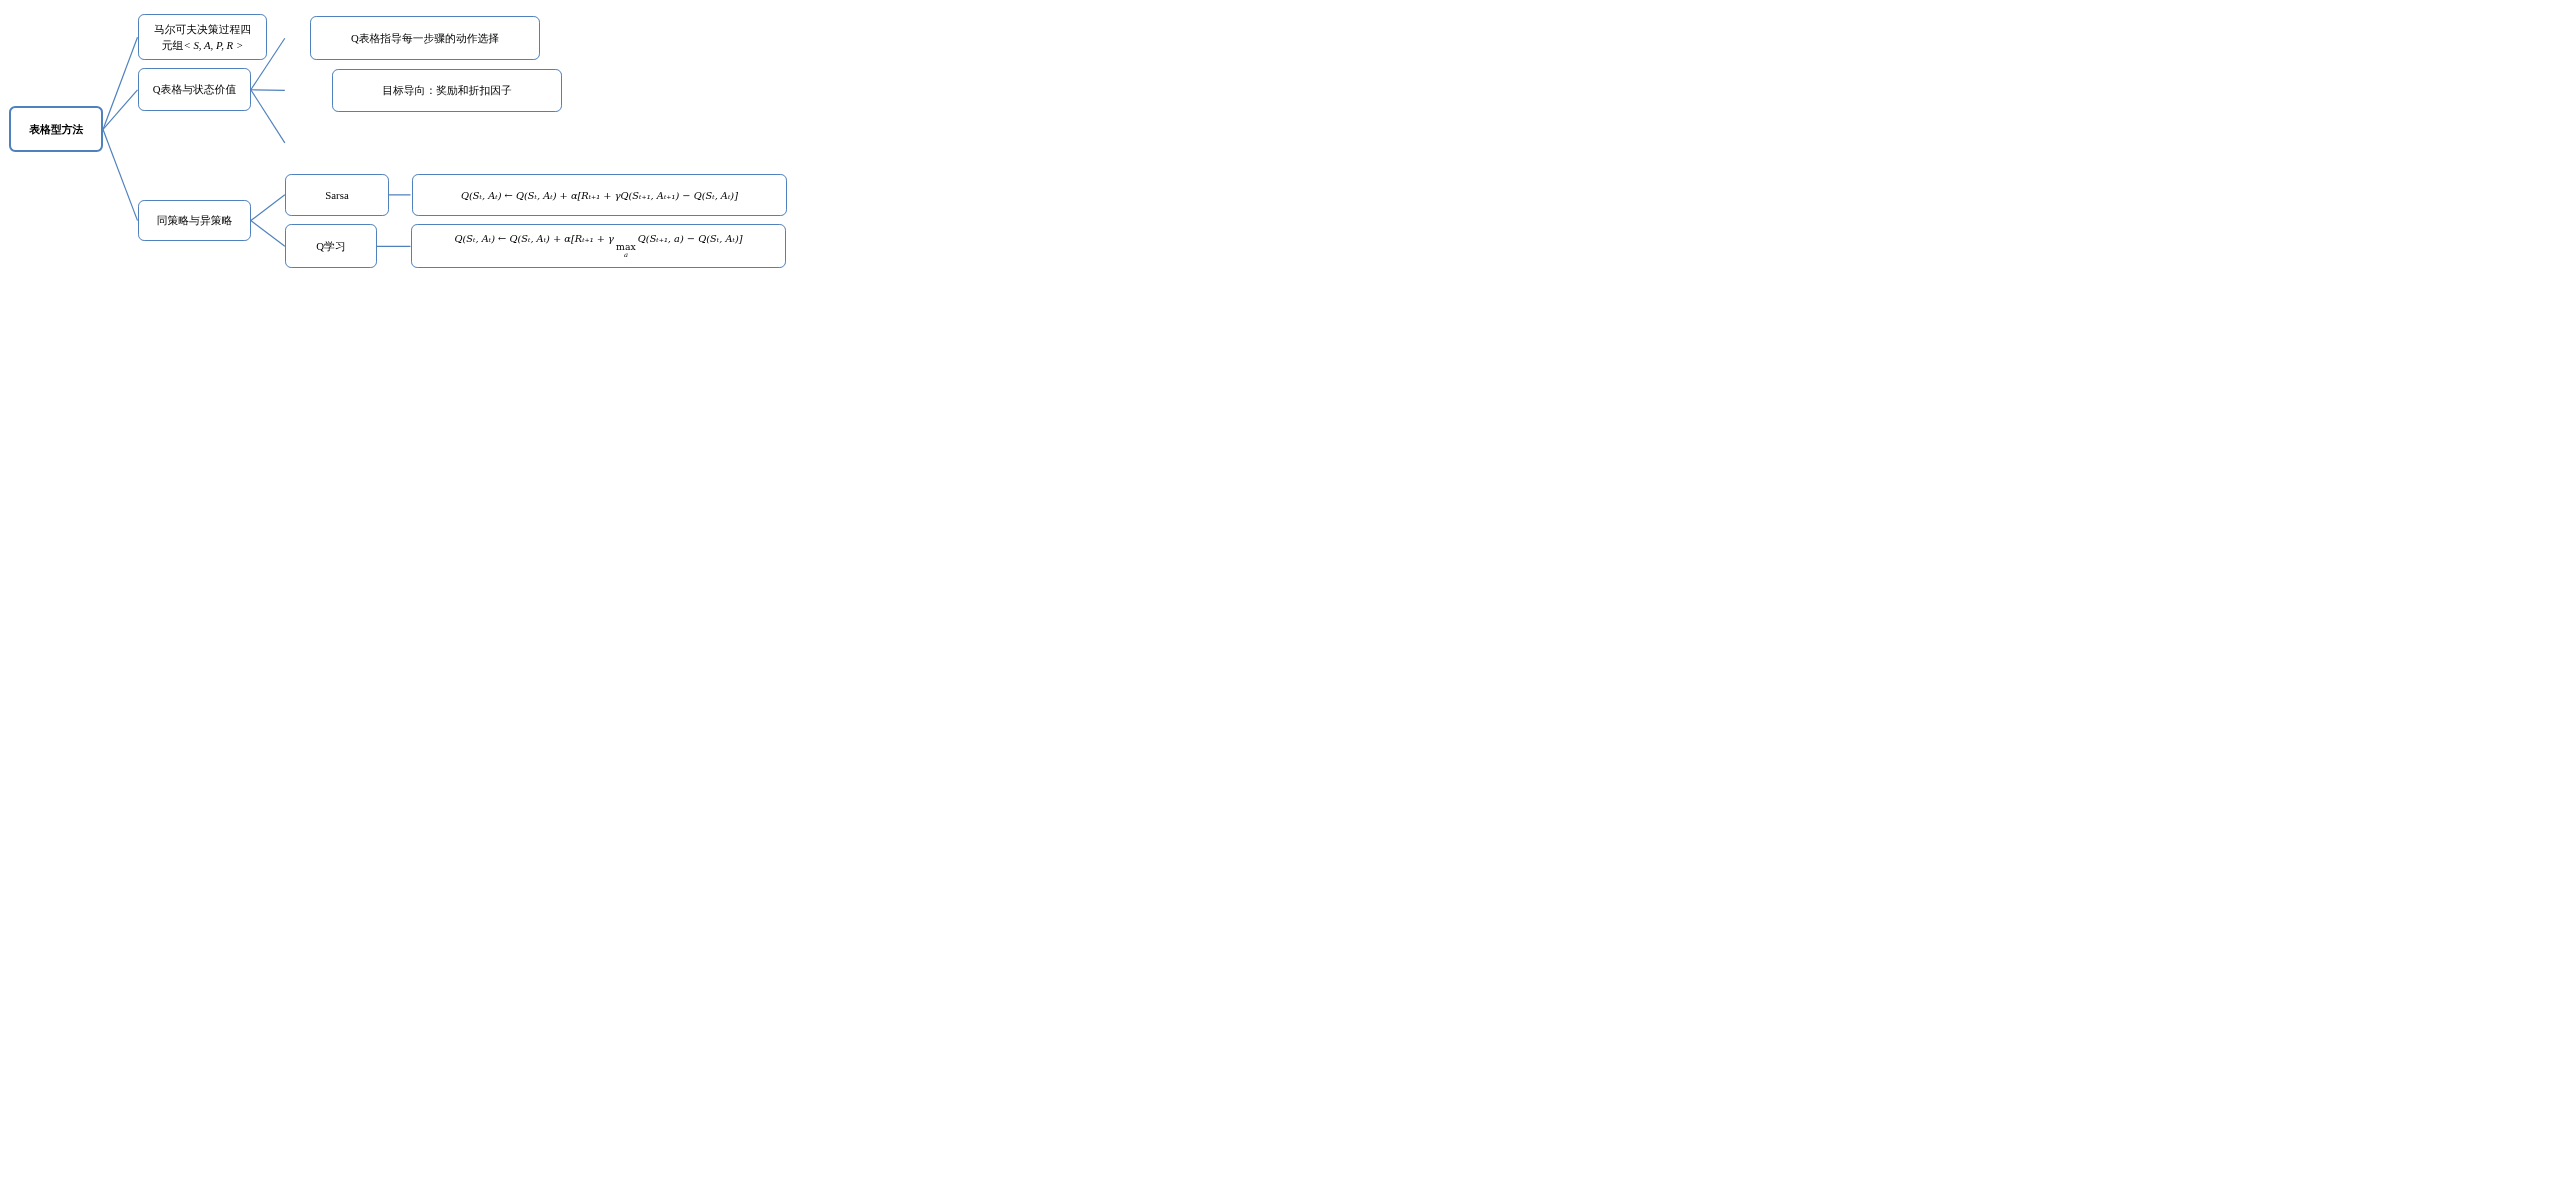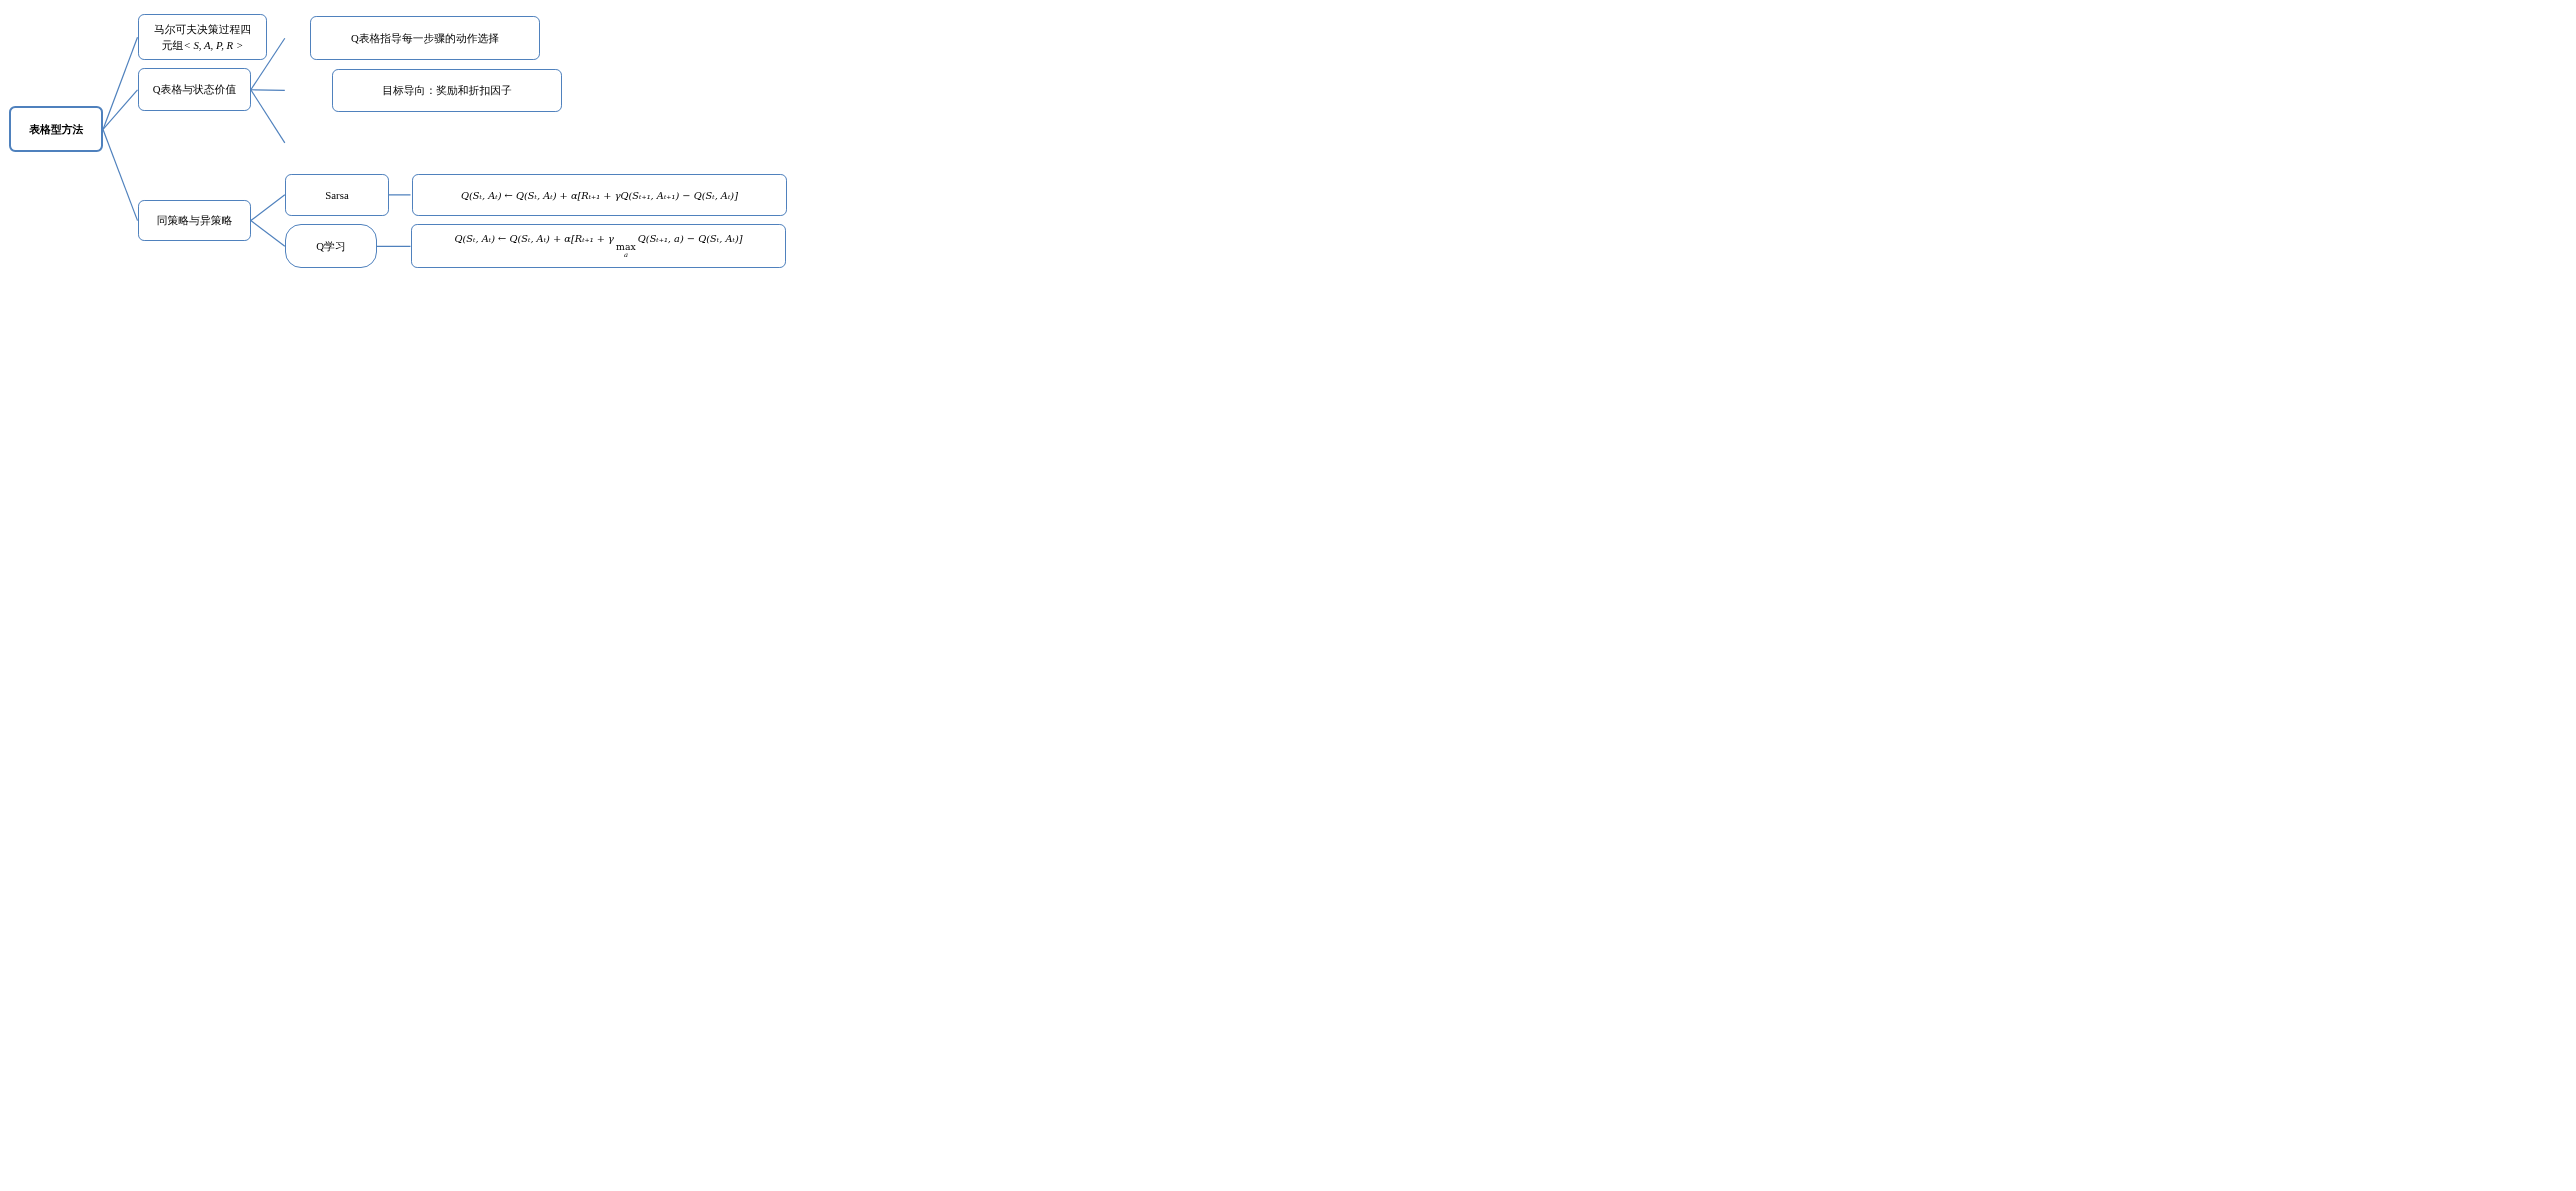--- a/index.html
+++ b/index.html
@@ -40,21 +40,21 @@
 
   
   .n-root   {left:9.3px;  top:106px; width:94px; height:46px; border-width:2.1px;}
   .n-mdp    {left:138px; top:14.4px;  width:129px; height:46px;}
   .n-qtable {left:138px; top:68px; width:113px; height:43px;}
   .n-policy {left:138px; top:200px; width:113px; height:41px;}
   .n-c1     {left:285px; top:16px;  width:230px; height:44px;margin-left:25px;}
   .n-c2     {left:285px; top:69px; width:230px; height:43px;margin-left:47px;}
   .n-c3     {left:285px; top:120px; width:367px; height:45px;}
   .n-sarsa  {left:285px; top:174px; width:104px; height:42px;}
-  .n-qlearn {left:285px; top:224px; width:92px; height:44px;border-radius:16px;}
+  .n-qlearn {left:285px; top:224px; width:92px; height:44px;}
   .n-sarsaf {left:412px; top:174px; width:375px; height:42px;}
   .n-qlearnf{left:411px; top:224px; width:375px; height:44px;}
 </style>
 </head>
 <body>
 
 <div class="canvas">
 
   <svg class="wires" width="805" height="298" viewBox="0 0 1563 578" aria-hidden="true">
     <line x1="200" y1="251" x2="267" y2="72"></line>

